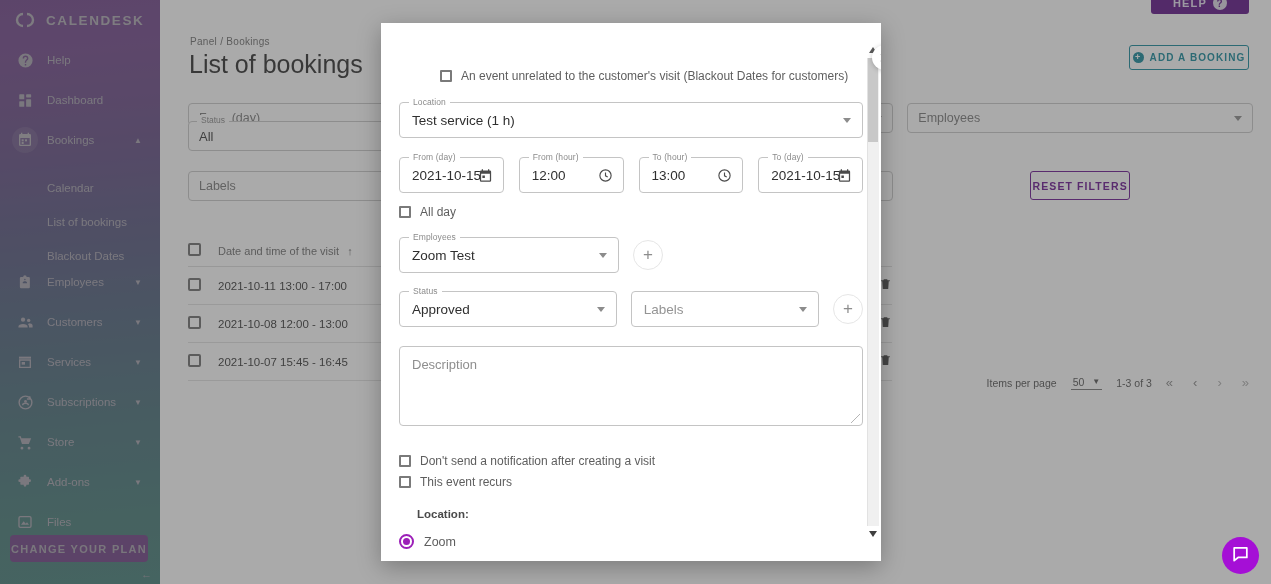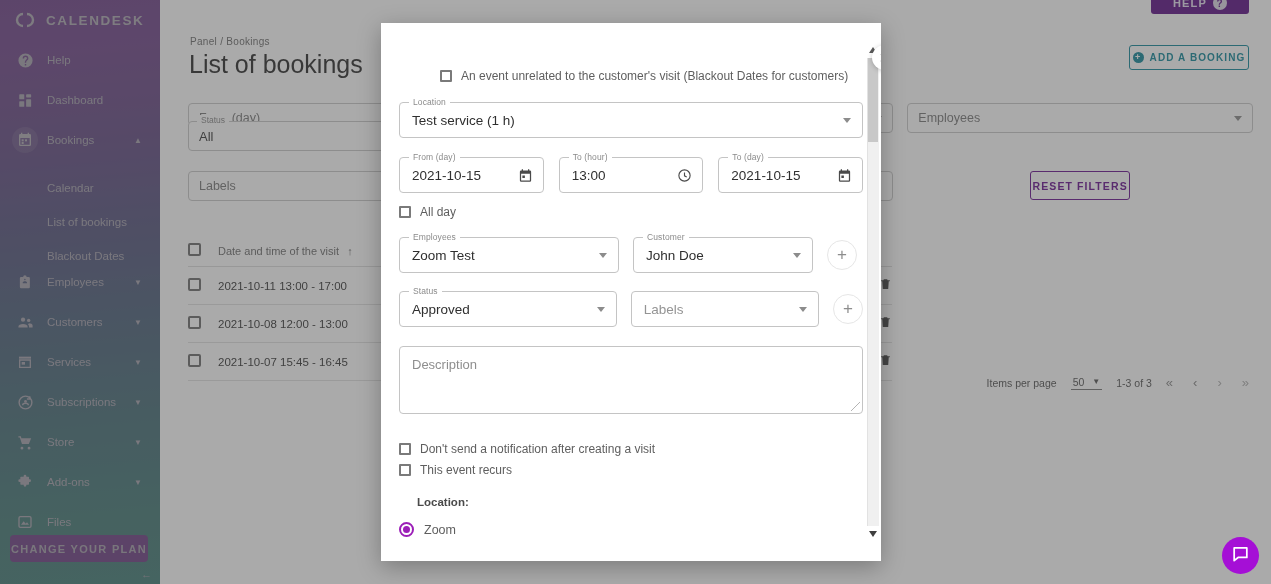--- a/index.html
+++ b/index.html
@@ -135,21 +135,21 @@
   }
   .ofield .tx { font-size:13.5px; color:#2f2f2f; }
   .ofield .ph { font-size:13.5px; color:#949494; }
   .ofield .arw { position:absolute; right:11px; top:15px; width:0;height:0;
     border-left:4px solid transparent;border-right:4px solid transparent;border-top:5px solid #8c8c8c;}
   .plus-btn {
     width:30px;height:30px;border-radius:50%;border:1px solid #e6e6e6;background:#fff;
     display:flex;align-items:center;justify-content:center;color:#8d8d8d;font-size:17px;flex:0 0 30px;cursor:pointer;
   }
   .desc {
-    border:1px solid #c4c4c4; border-radius:4px; height:68px; padding:10px 12px;
+    border:1px solid #c4c4c4; border-radius:4px; height:80px; padding:10px 12px;
     font-size:13px; color:#8e8e8e; position:relative;
   }
   .desc .grip { position:absolute; right:2px; bottom:2px; width:9px; height:9px;
     background: linear-gradient(135deg, transparent 45%, #b5b5b5 45%, #b5b5b5 55%, transparent 55%); }
   .loc-label { font-size:11.5px; color:#4a4a4a; font-weight:700; }
   .radio-row { display:flex; align-items:center; gap:10px; font-size:12.5px; color:#5e5e5e; }
   .radio { width:15px;height:15px;border-radius:50%;border:2px solid #9c1fb8; display:flex;align-items:center;justify-content:center; flex:0 0 15px;}
   .radio i { width:7px;height:7px;border-radius:50%;background:#9c1fb8; display:block;}
   .save-btn {
     width: 47px; height: 26px; background:#8a11d6; color:#fff; font-size:11px; letter-spacing:1px;
@@ -492,20 +492,30 @@
           <span class="lg">From (day)</span>
           <span class="tx">2021-10-15</span>
           <span style="position:absolute;right:10px;top:10px;">
             <svg width="15" height="15" viewBox="0 0 24 24" fill="#4a4a4a">
                 <path d="M19 4h-1V2h-2v2H8V2H6v2H5a2 2 0 00-2 2v14a2 2 0 002 2h14a2 2 0 002-2V6a2 2 0 00-2-2zm0 16H5V9h14v11z"></path>
                 <rect x="7" y="12" width="4" height="4" fill="#4a4a4a"></rect>
               </svg>
           </span>
         </div>
         <div class="ofield" style="flex:1;">
+          <span class="lg">From (hour)</span>
+          <span class="tx">12:00</span>
+          <span style="position:absolute;right:10px;top:10px;">
+            <svg width="15" height="15" viewBox="0 0 24 24" fill="none" stroke="#4a4a4a" stroke-width="1.8">
+                <circle cx="12" cy="12" r="9"></circle>
+                <path d="M12 7v5.5l3.5 2"></path>
+              </svg>
+          </span>
+        </div>
+        <div class="ofield" style="flex:1;">
           <span class="lg">To (hour)</span>
           <span class="tx">13:00</span>
           <span style="position:absolute;right:10px;top:10px;">
             <svg width="15" height="15" viewBox="0 0 24 24" fill="none" stroke="#4a4a4a" stroke-width="1.8">
                 <circle cx="12" cy="12" r="9"></circle>
                 <path d="M12 7v5.5l3.5 2"></path>
               </svg>
           </span>
         </div>
         <div class="ofield" style="flex:1;">
@@ -524,25 +534,20 @@
         <span class="cbox"></span>
         <span>All day</span>
       </div>
 
       <div style="display:flex; gap:14px; margin-top:18px; align-items:center;">
         <div class="ofield" style="width:220px;">
           <span class="lg">Employees</span>
           <span class="tx">Zoom Test</span>
           <span class="arw"></span>
         </div>
-        <div class="ofield" style="width:180px;">
-          <span class="lg">Customer</span>
-          <span class="tx">John Doe</span>
-          <span class="arw"></span>
-        </div>
         <div class="plus-btn">
           <span>+</span>
         </div>
       </div>
 
       <div style="display:flex; gap:14px; margin-top:18px; align-items:center;">
         <div class="ofield" style="width:220px;">
           <span class="lg">Status</span>
           <span class="tx">Approved</span>
           <span class="arw"></span>

